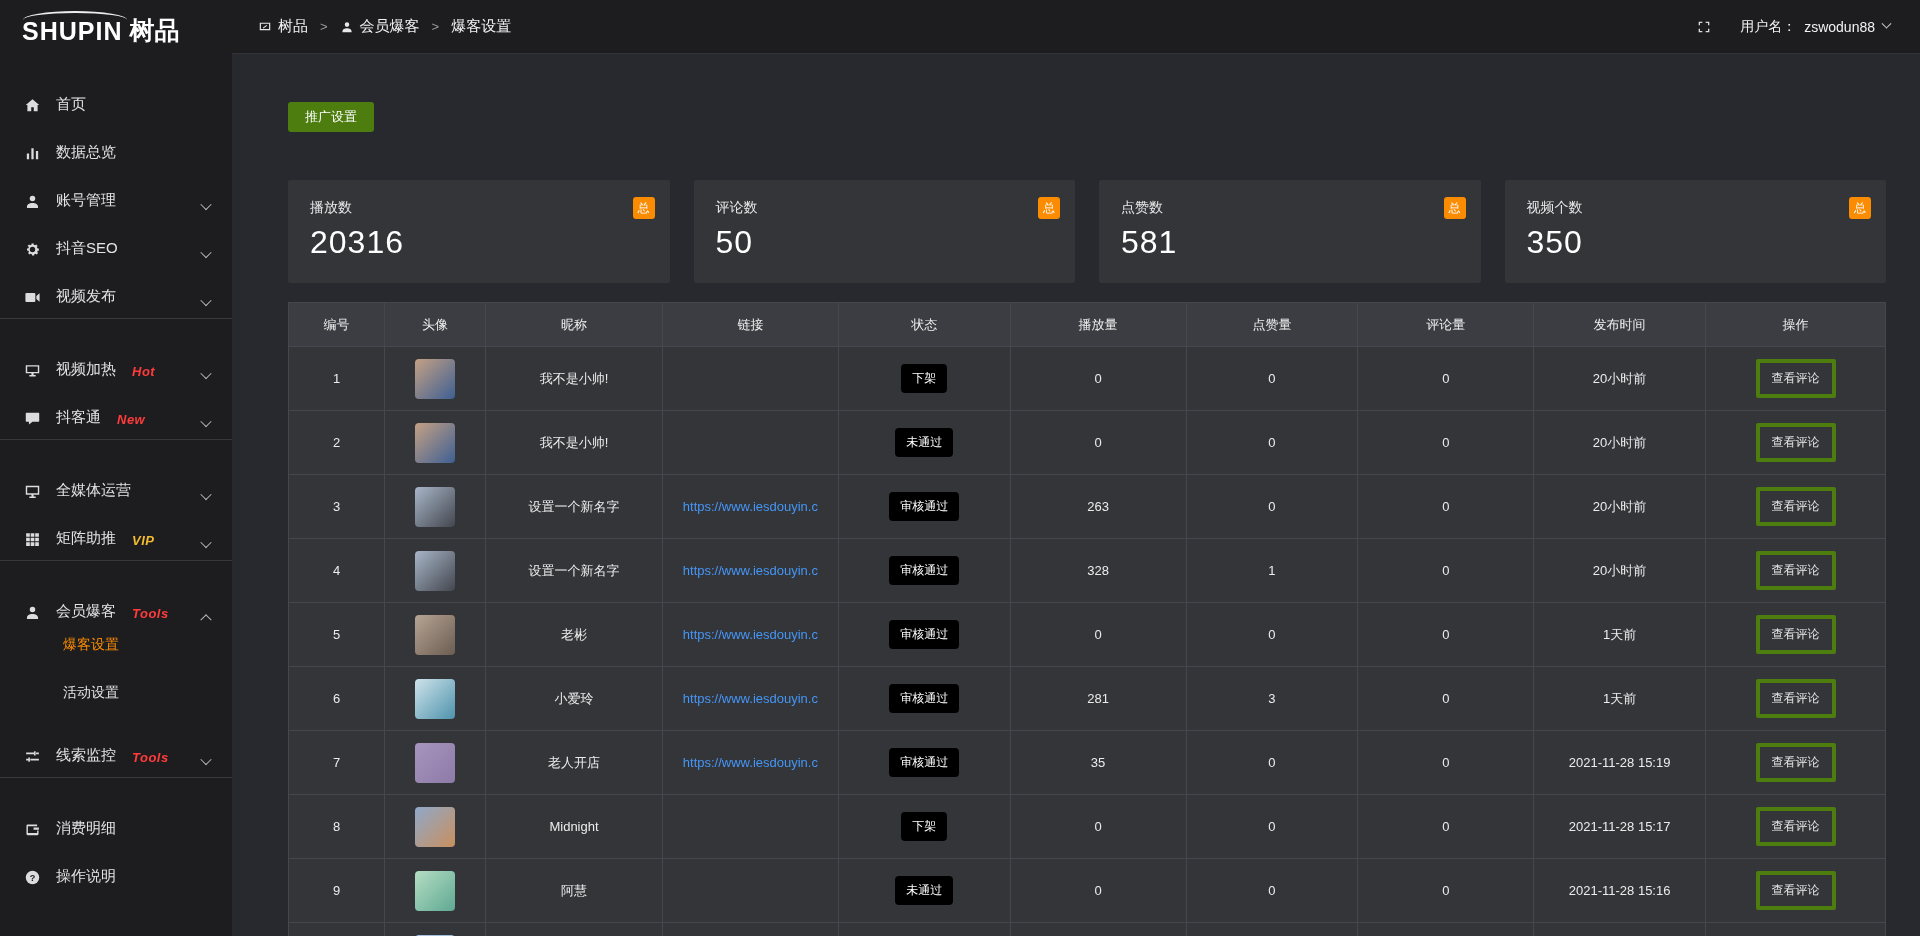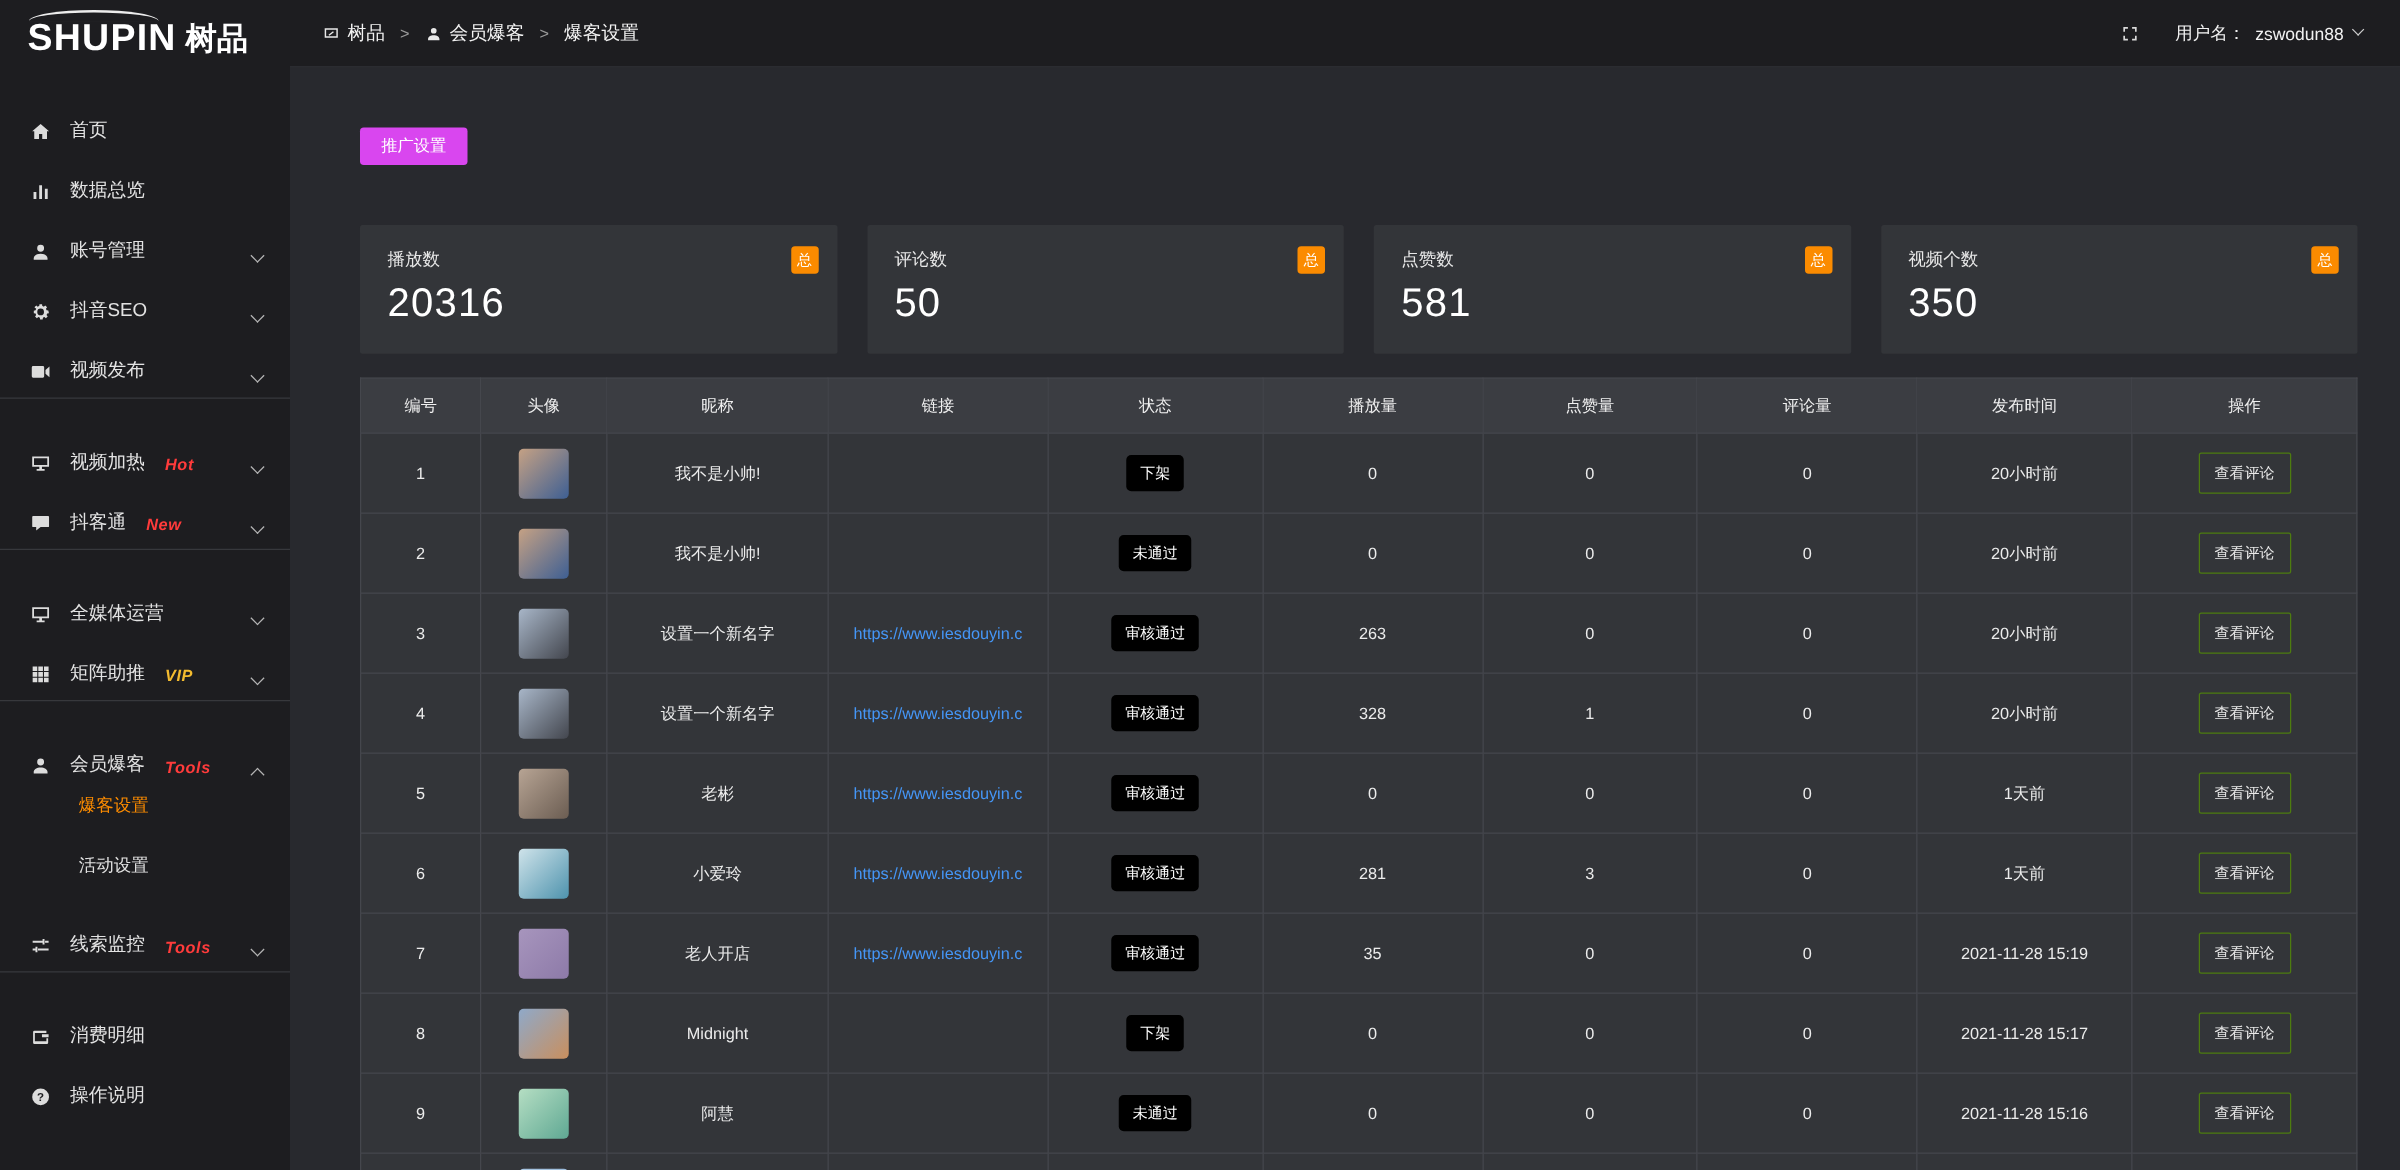--- a/index.html
+++ b/index.html
@@ -6,21 +6,21 @@
   html,body { width: 1920px; height: 936px; overflow: hidden; }
   body {
     display: flex;
     background: #28292e;
     font-family: "Liberation Sans", sans-serif;
     color: #e8e8e8;
   }
   
   .sidebar { width: 232px; flex-shrink: 0; background: #1d1d20; height: 100%; }
   .logo { height: 54px; display: flex; align-items: center; padding-left: 22px; }
-  .logo-en { position: relative; font-size: 30px; font-weight: bold; letter-spacing: 1px; color: #fff; line-height: 1; padding-top: 8px; }
+  .logo-en { position: relative; font-size: 25px; font-weight: bold; letter-spacing: 1px; color: #fff; line-height: 1; padding-top: 8px; }
   .logo-arc { position: absolute; top: 0; left: 1px; width: 104px; height: 9px; border-top: 2.5px solid #ededed; border-radius: 50% 50% 0 0 / 100% 100% 0 0; }
   .logo-cn { font-size: 25px; font-weight: bold; color: #fff; margin-left: 7px; padding-top: 6px; }
   .nav { padding-top: 12px; }
   .nav-item { height: 48px; display: flex; align-items: flex-end; padding: 0 22px 0 24px; font-size: 15px; color: #e3e3e3; cursor: pointer; }
   .nav-icon { width: 17px; height: 17px; margin-right: 15px; display: inline-flex; flex-shrink: 0; }
   .nav-icon svg { width: 100%; height: 100%; fill: #dcdcdc; }
   .nav-badge { font-style: italic; font-weight: bold; font-size: 13px; margin-left: 16px; letter-spacing: .5px; }
   .nav-badge.red { color: #ff3b3b; }
   .nav-badge.yellow { color: #f3bb2f; }
   .chev { margin-left: auto; width: 8px; height: 8px; border-right: 1.5px solid #b5b5b5; border-bottom: 1.5px solid #b5b5b5; transform: rotate(45deg) translate(-1px,-1px); }
@@ -35,36 +35,36 @@
   .crumb-item { display: flex; align-items: center; gap: 6px; cursor: pointer; }
   .crumb-icon { width: 14px; height: 14px; display: inline-flex; }
   .crumb-icon svg { width: 100%; height: 100%; fill: #e8e8e8; }
   .crumb-sep { color: #999; font-size: 13px; }
   .user-area { display: flex; align-items: center; gap: 28px; }
   .fs-icon { width: 16px; height: 16px; display: inline-flex; cursor: pointer; }
   .fs-icon svg { width: 100%; height: 100%; fill: #d9d9d9; }
   .username { display: flex; align-items: center; gap: 8px; font-size: 14px; color: #f2f2f2; cursor: pointer; }
   .caret { width: 7px; height: 7px; border-right: 1.5px solid #cfcfcf; border-bottom: 1.5px solid #cfcfcf; transform: rotate(45deg) translate(-2px,-2px); }
   .content { flex: 1; padding: 48px 34px 0 56px; overflow: hidden; }
-  .promo-btn { height: 30px; padding: 0 17px; background: #d946ef; color: #fff; font-size: 13px; border: none; border-radius: 3px; cursor: pointer; font-family: inherit; }
+  .promo-btn { height: 30px; padding: 0 17px; background: #4d7c0f; color: #fff; font-size: 13px; border: none; border-radius: 3px; cursor: pointer; font-family: inherit; }
   
   .cards { display: flex; gap: 24px; margin-top: 48px; }
   .card { flex: 1; height: 103px; background: #333539; border-radius: 2px; position: relative; padding: 19px 22px; }
   .card-label { font-size: 14px; color: #e8e8e8; }
   .card-value { font-size: 32px; color: #fff; margin-top: 7px; letter-spacing: 1px; }
   .card-badge { position: absolute; top: 17px; right: 15px; width: 22px; height: 22px; background: #fb8b00; color: #fff; font-size: 12px; border-radius: 3px; display: flex; align-items: center; justify-content: center; }
   
   table { width: 100%; margin-top: 19px; border-collapse: collapse; table-layout: fixed; background: #333539; }
   th, td { border: 1px solid #45474d; text-align: center; vertical-align: middle; overflow: hidden; white-space: nowrap; }
   th { height: 44px; background: #3b3d42; font-size: 13px; font-weight: normal; color: #f0f0f0; margin-top: 28px; }
   td { height: 64px; font-size: 13px; color: #ececec; }
   .avatar { width: 40px; height: 40px; border-radius: 4px; margin: 0 auto; }
   .link-cell { color: #4596f7; text-decoration: none; display: block; overflow: hidden; white-space: nowrap; }
   .status-btn { background: #000000; color: #fff; border: none; border-radius: 4px; font-size: 12px; padding: 6px 11px; cursor: pointer; font-family: inherit; }
-  .action-btn { background: transparent; color: #e8e8e8; border: 1px solid #4d7c0f; border-radius: 2px; font-size: 12px; padding: 7px 12px; cursor: pointer; font-family: Liberation Serif, serif; }
+  .action-btn { background: transparent; color: #e8e8e8; border: 4px solid #4d7c0f; border-radius: 2px; font-size: 12px; padding: 7px 12px; cursor: pointer; font-family: Liberation Serif, serif; }
 </style>
 </head>
 <body>
 
 <aside class="sidebar">
   <div class="logo">
     <span class="logo-en"><span class="logo-arc"></span><span>SHUPIN</span></span>
     <span class="logo-cn">树品</span>
   </div>
   <nav class="nav" id="nav">

